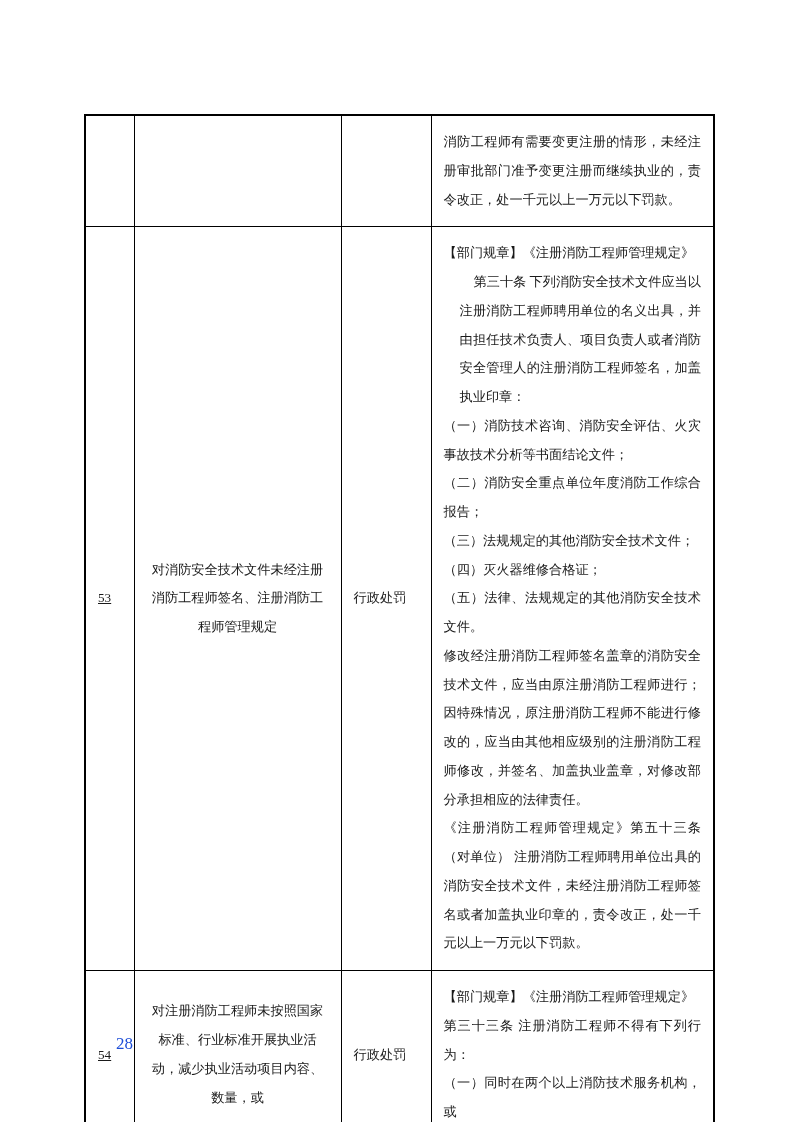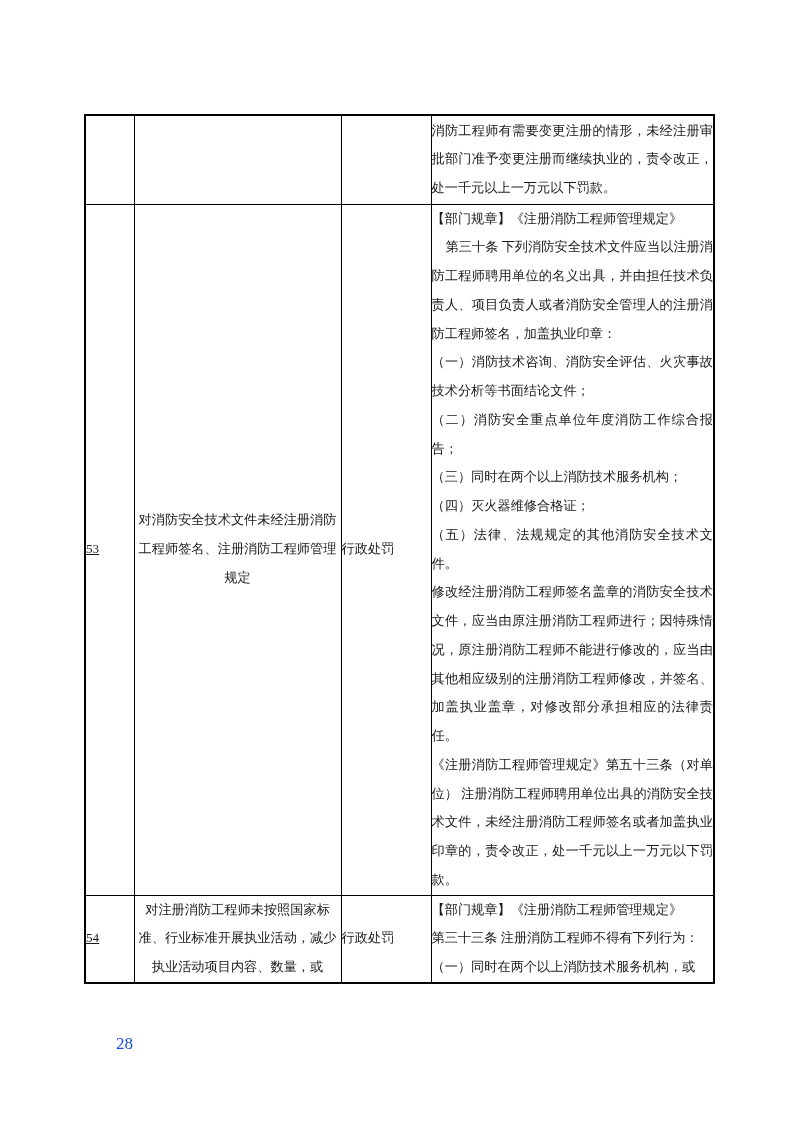--- a/index.html
+++ b/index.html
@@ -26,21 +26,21 @@
     top: 114px;
     width: 629px;
     border-collapse: collapse;
     table-layout: fixed;
     border: 2px solid #000;
   }
   table.penalty-table td {
     border: 1px solid #000;
     font-size: 13.2px;
     line-height: 28.75px;
-    padding: 0;
+    padding: 12px;
     vertical-align: middle;
     overflow: hidden;
   }
   tbody tr:nth-child(1) { height: 89px; }
   tbody tr:nth-child(2) { height: 689px; }
   tbody tr:nth-child(3) { height: 86px; }
   td.col-id {
     text-align: left;
     font-size: 13.5px;
     text-decoration: underline;
@@ -56,20 +56,21 @@
     padding: 1px 8px 0 9px;
   }
   .para {
     margin: 0;
     text-align: justify;
     text-justify: inter-ideograph;
     word-break: break-all;
   }
   .para.indent {
     text-indent: 14px;
+    margin-left: 16px;
   }
   .page-number {
     position: absolute;
     left: 100px;
     top: 1032px;
     font-size: 17px;
     line-height: 24px;
     color: #1d4ed8;
     margin-left: 16px;
   }
@@ -96,21 +97,21 @@
         </tr>
         <tr>
           <td class="col-id">53</td>
           <td class="col-name">对消防安全技术文件未经注册消防工程师签名、注册消防工程师管理规定</td>
           <td class="col-cat">行政处罚</td>
           <td class="col-basis">
             <p class="para">【部门规章】《注册消防工程师管理规定》</p>
             <p class="para indent">第三十条 下列消防安全技术文件应当以注册消防工程师聘用单位的名义出具，并由担任技术负责人、项目负责人或者消防安全管理人的注册消防工程师签名，加盖执业印章：</p>
             <p class="para">（一）消防技术咨询、消防安全评估、火灾事故技术分析等书面结论文件；</p>
             <p class="para">（二）消防安全重点单位年度消防工作综合报告；</p>
-            <p class="para">（三）同时在两个以上消防技术服务机构；</p>
+            <p class="para">（三）法规规定的其他消防安全技术文件；</p>
             <p class="para">（四）灭火器维修合格证；</p>
             <p class="para">（五）法律、法规规定的其他消防安全技术文件。</p>
             <p class="para">修改经注册消防工程师签名盖章的消防安全技术文件，应当由原注册消防工程师进行；因特殊情况，原注册消防工程师不能进行修改的，应当由其他相应级别的注册消防工程师修改，并签名、加盖执业盖章，对修改部分承担相应的法律责任。</p>
             <p class="para">《注册消防工程师管理规定》第五十三条（对单位） 注册消防工程师聘用单位出具的消防安全技术文件，未经注册消防工程师签名或者加盖执业印章的，责令改正，处一千元以上一万元以下罚款。</p>
           </td>
         </tr>
         <tr>
           <td class="col-id">54</td>
           <td class="col-name">对注册消防工程师未按照国家标准、行业标准开展执业活动，减少执业活动项目内容、数量，或</td>
           <td class="col-cat">行政处罚</td>

